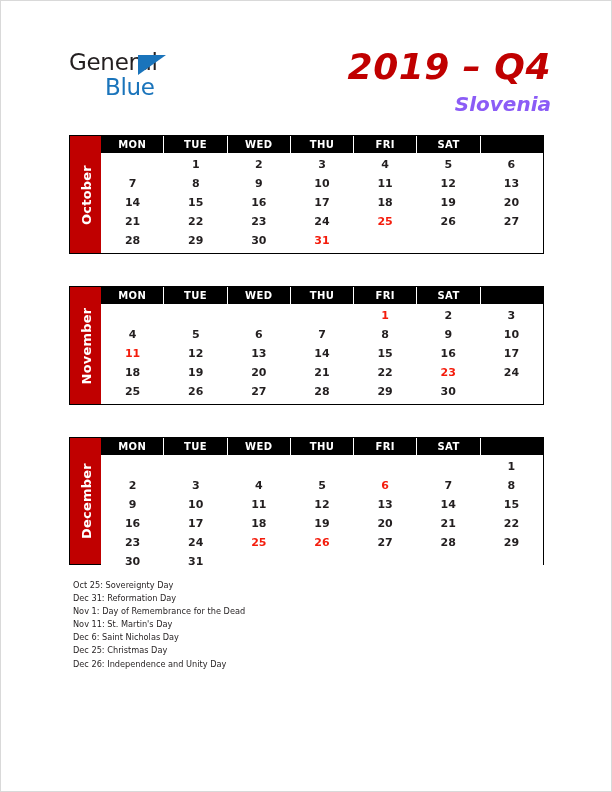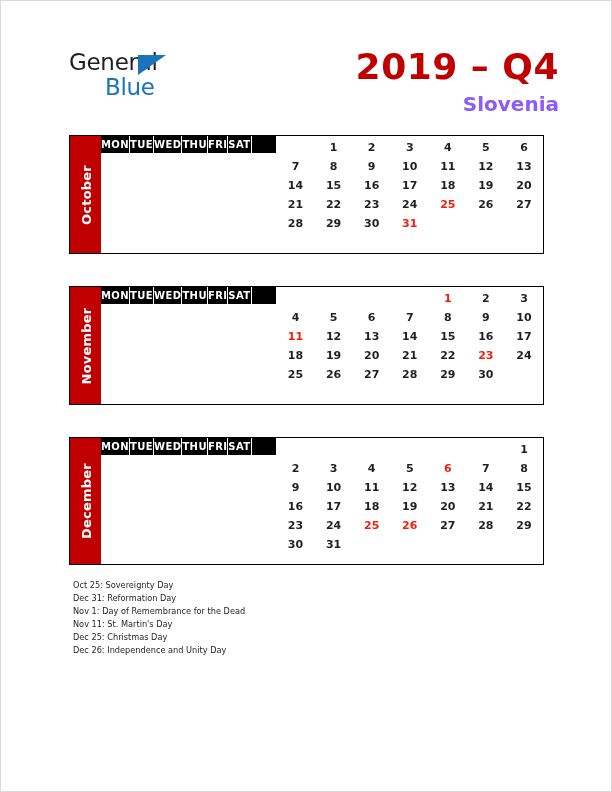--- a/index.html
+++ b/index.html
@@ -66,23 +66,24 @@
     top: 25px;
     font-size: 23px;
     font-weight: 400;
     color: #1a74bb;
     letter-spacing: -0.3px;
     text-align: right;
   }
 
   .title-block {
     position: absolute;
-    right: 52px;
+    right: 60px;
     top: 46px;
     text-align: right;
+    font-style: italic;
   }
   .title-main {
     font-size: 36px;
     font-weight: bold;
     color: #c00000;
     line-height: 40px;
     letter-spacing: 0.5px;
     white-space: nowrap;
   }
   .title-sub {
@@ -123,21 +124,21 @@
     color: #ffffff;
     font-size: 13px;
     font-weight: bold;
     white-space: nowrap;
     letter-spacing: 0.2px;
   }
 
   .month-grid {
     flex: 1 1 auto;
     display: flex;
-    flex-direction: row;
+    flex-direction: column;
   }
 
   .dow-row {
     display: flex;
     background: #000000;
     height: 17px;
   }
   .dow-cell {
     flex: 1 1 0;
     color: #ffffff;
@@ -407,17 +408,18 @@
           </div>
         </div>
       </div>
     </div>
 
   <div class="legend" id="legend">
       <div class="legend-item">Oct 25: Sovereignty Day</div>
       <div class="legend-item">Dec 31: Reformation Day</div>
       <div class="legend-item">Nov 1: Day of Remembrance for the Dead</div>
       <div class="legend-item">Nov 11: St. Martin's Day</div>
+      <div class="legend-item">Dec 6: Saint Nicholas Day</div>
       <div class="legend-item">Dec 25: Christmas Day</div>
       <div class="legend-item">Dec 26: Independence and Unity Day</div>
     </div>
 
 </div>
 
 </body></html>

